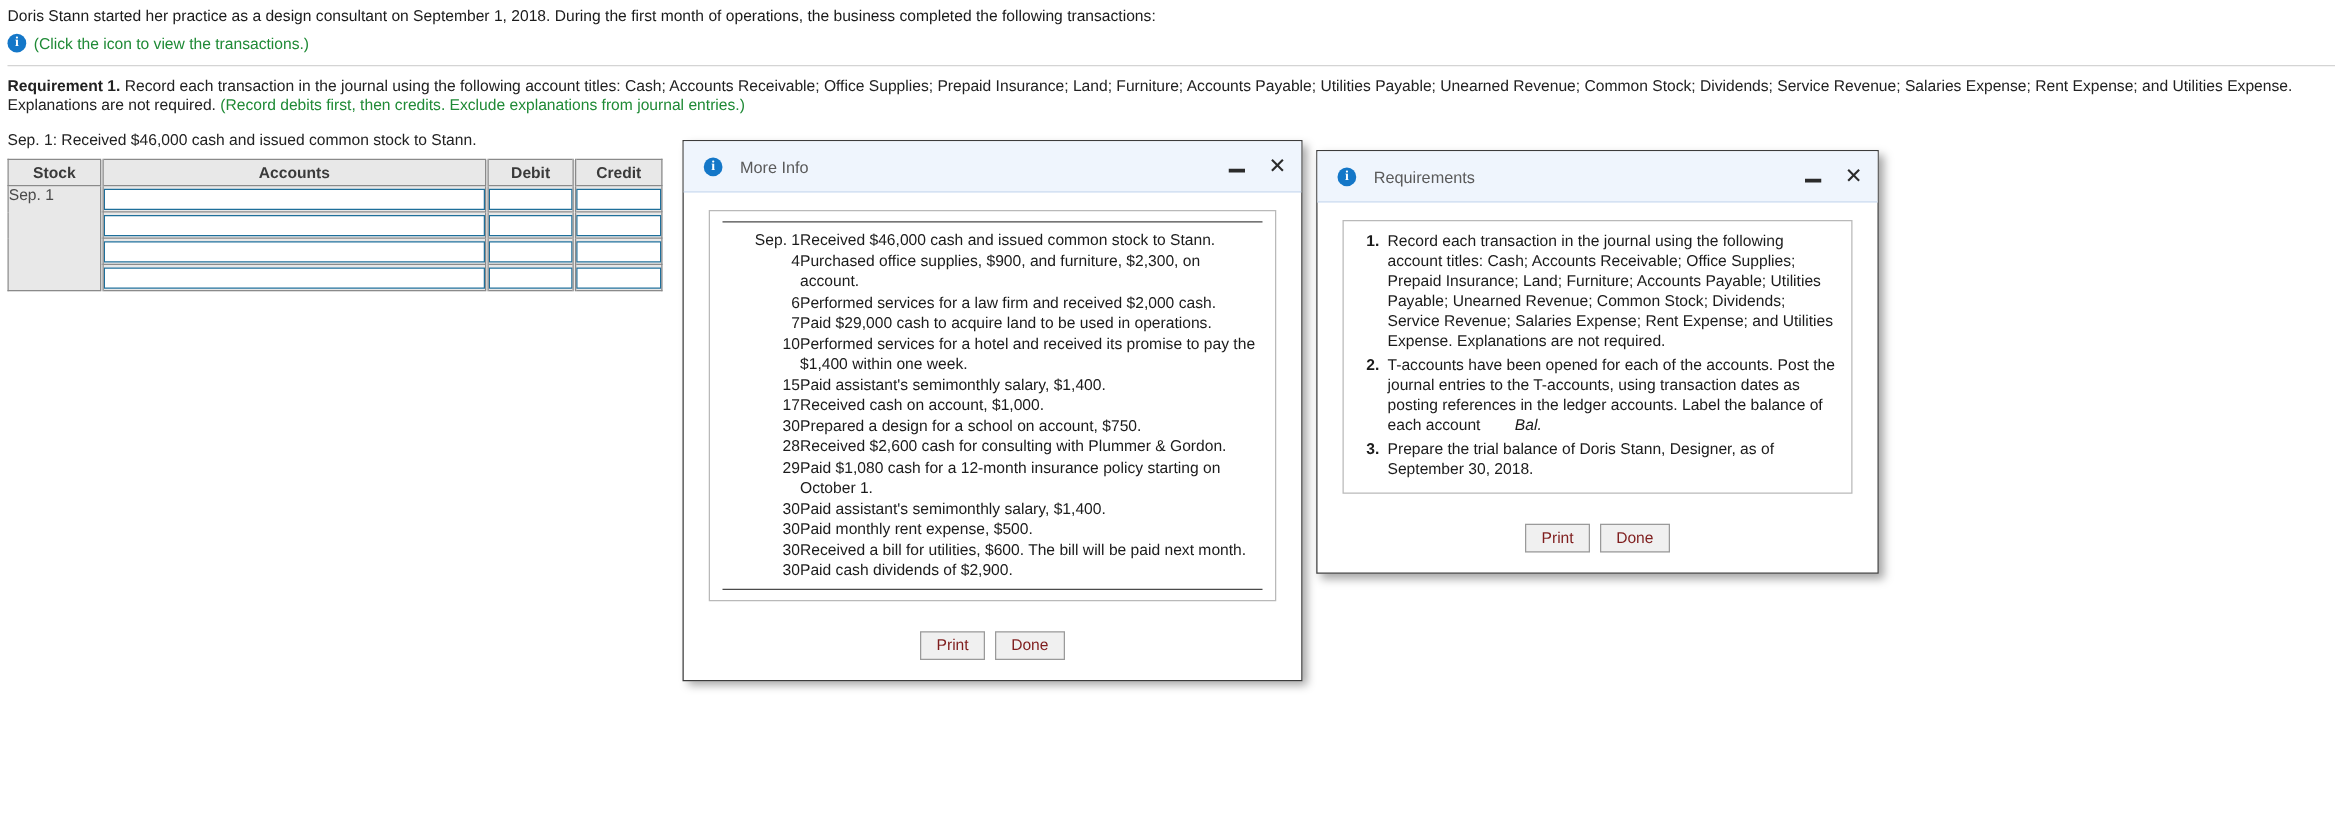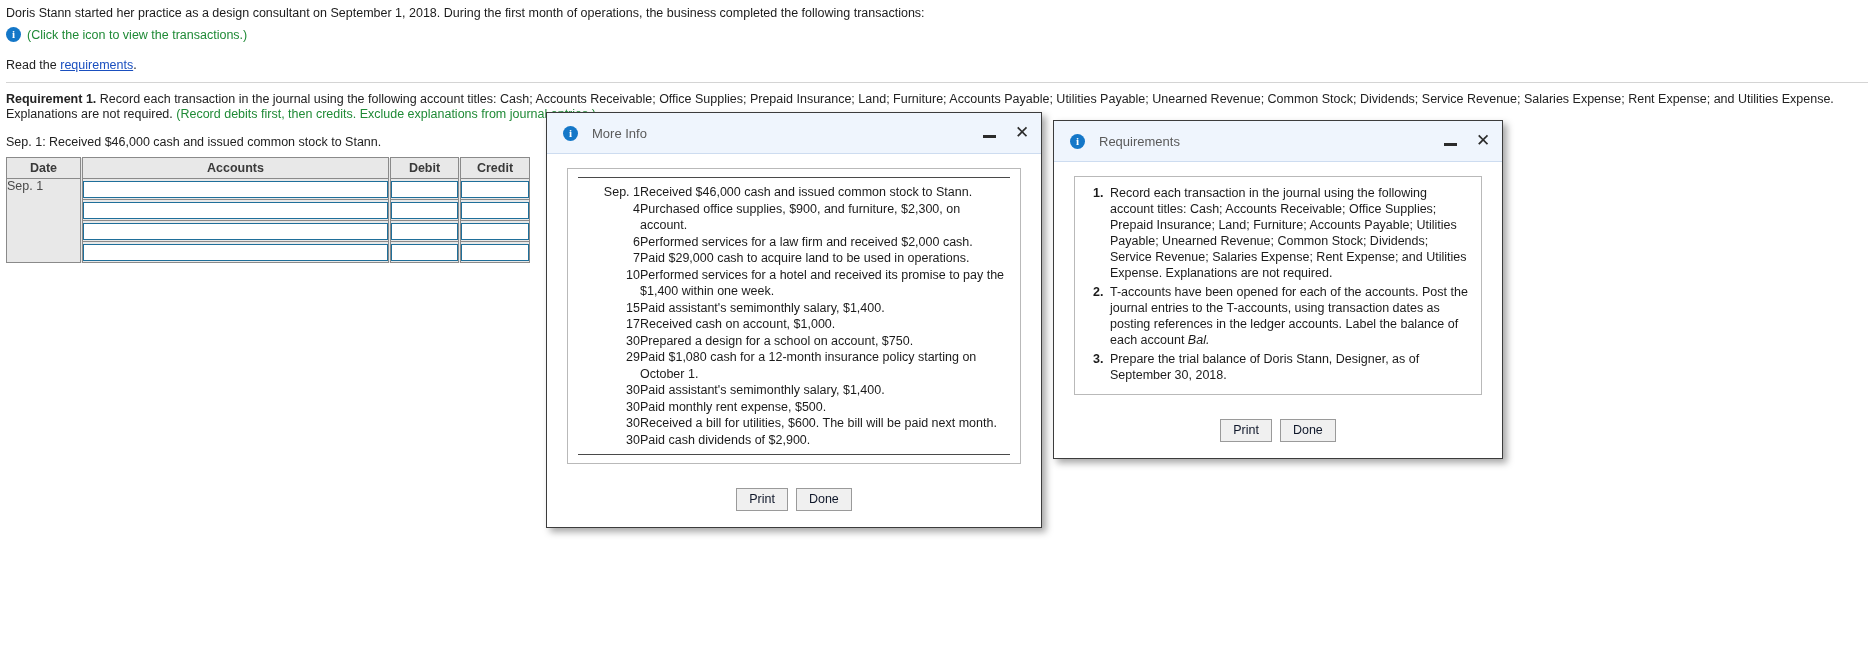--- a/index.html
+++ b/index.html
@@ -214,78 +214,75 @@
   
   ol.req-list {
     margin: 0;
     padding-left: 22px;
     font-size: 12.5px;
     line-height: 16px;
     color: #1b1b1b;
   }
   ol.req-list li { margin-bottom: 3px; padding-left: 3px; }
   ol.req-list li::marker { font-weight: bold; }
-  .ital { font-style: italic; }
+  .ital { font-style: italic; margin-left: 24px; }
 
   .dialog-footer {
     display: flex;
     justify-content: center;
     gap: 8px;
     padding: 14px 0 16px 0;
   }
   .dlg-btn {
     min-width: 48px;
     padding: 3px 12px 4px 12px;
     font-size: 12.5px;
     font-family: "Liberation Sans", sans-serif;
     background: #f0f0f0;
     border: 1px solid #9a9a9a;
-    color: #0f172a;
+    color: #7f1d1d;
     cursor: pointer;
   }
 
   #moreinfo-dialog { left: 546px; top: 112px; width: 496px; }
   #moreinfo-dialog .dialog-title { height: 41px; }
   #requirements-dialog { left: 1053px; top: 120px; width: 450px; }
   #requirements-dialog .dialog-title { height: 41px; }
 </style>
 </head>
 <body>
 
 <div class="page">
 
   <div class="intro-line">Doris Stann started her practice as a design consultant on September 1, 2018. During the first month of operations, the business completed the following transactions:</div>
 
   <div class="icon-row">
     <span class="info-icon">i</span>
     <span class="click-icon-text">(Click the icon to view the transactions.)</span>
   </div>
 
-  <div class="read-req">
-    <span>Read the </span><span class="req-link">requirements</span><span>.</span>
-  </div>
 
   <hr class="hrule">
 
   <div class="req-block">
     <b>Requirement 1.</b><span> Record each transaction in the journal using the following account titles: Cash; Accounts Receivable; Office Supplies; Prepaid Insurance; Land; Furniture; Accounts Payable; Utilities Payable; Unearned Revenue; Common Stock; Dividends; Service Revenue; Salaries Expense; Rent Expense; and Utilities Expense. Explanations are not required. </span><span class="green">(Record debits first, then credits. Exclude explanations from journal entries.)</span>
   </div>
 
   <div class="sep-line">Sep. 1: Received $46,000 cash and issued common stock to Stann.</div>
 
   <table class="journal">
     <colgroup>
       <col style="width:75px">
       <col class="col-accounts">
       <col class="col-debit">
       <col class="col-credit">
     </colgroup>
     <thead>
       <tr>
-        <th>Date</th>
+        <th>Stock</th>
         <th>Accounts</th>
         <th>Debit</th>
         <th class="last">Credit</th>
       </tr>
     </thead>
     <tbody>
       <tr>
         <td class="date-cell" rowspan="4">Sep. 1</td>
         <td class="field-cell">
             <input class="cellinput" style="">
@@ -374,20 +371,24 @@
             </tr>
             <tr>
               <td class="tx-date">17</td>
               <td>Received cash on account, $1,000.</td>
             </tr>
             <tr>
               <td class="tx-date">30</td>
               <td>Prepared a design for a school on account, $750.</td>
             </tr>
             <tr>
+              <td class="tx-date">28</td>
+              <td>Received $2,600 cash for consulting with Plummer &amp; Gordon.</td>
+            </tr>
+            <tr>
               <td class="tx-date">29</td>
               <td>Paid $1,080 cash for a 12-month insurance policy starting on October 1.</td>
             </tr>
             <tr>
               <td class="tx-date">30</td>
               <td>Paid assistant's semimonthly salary, $1,400.</td>
             </tr>
             <tr>
               <td class="tx-date">30</td>
               <td>Paid monthly rent expense, $500.</td>

